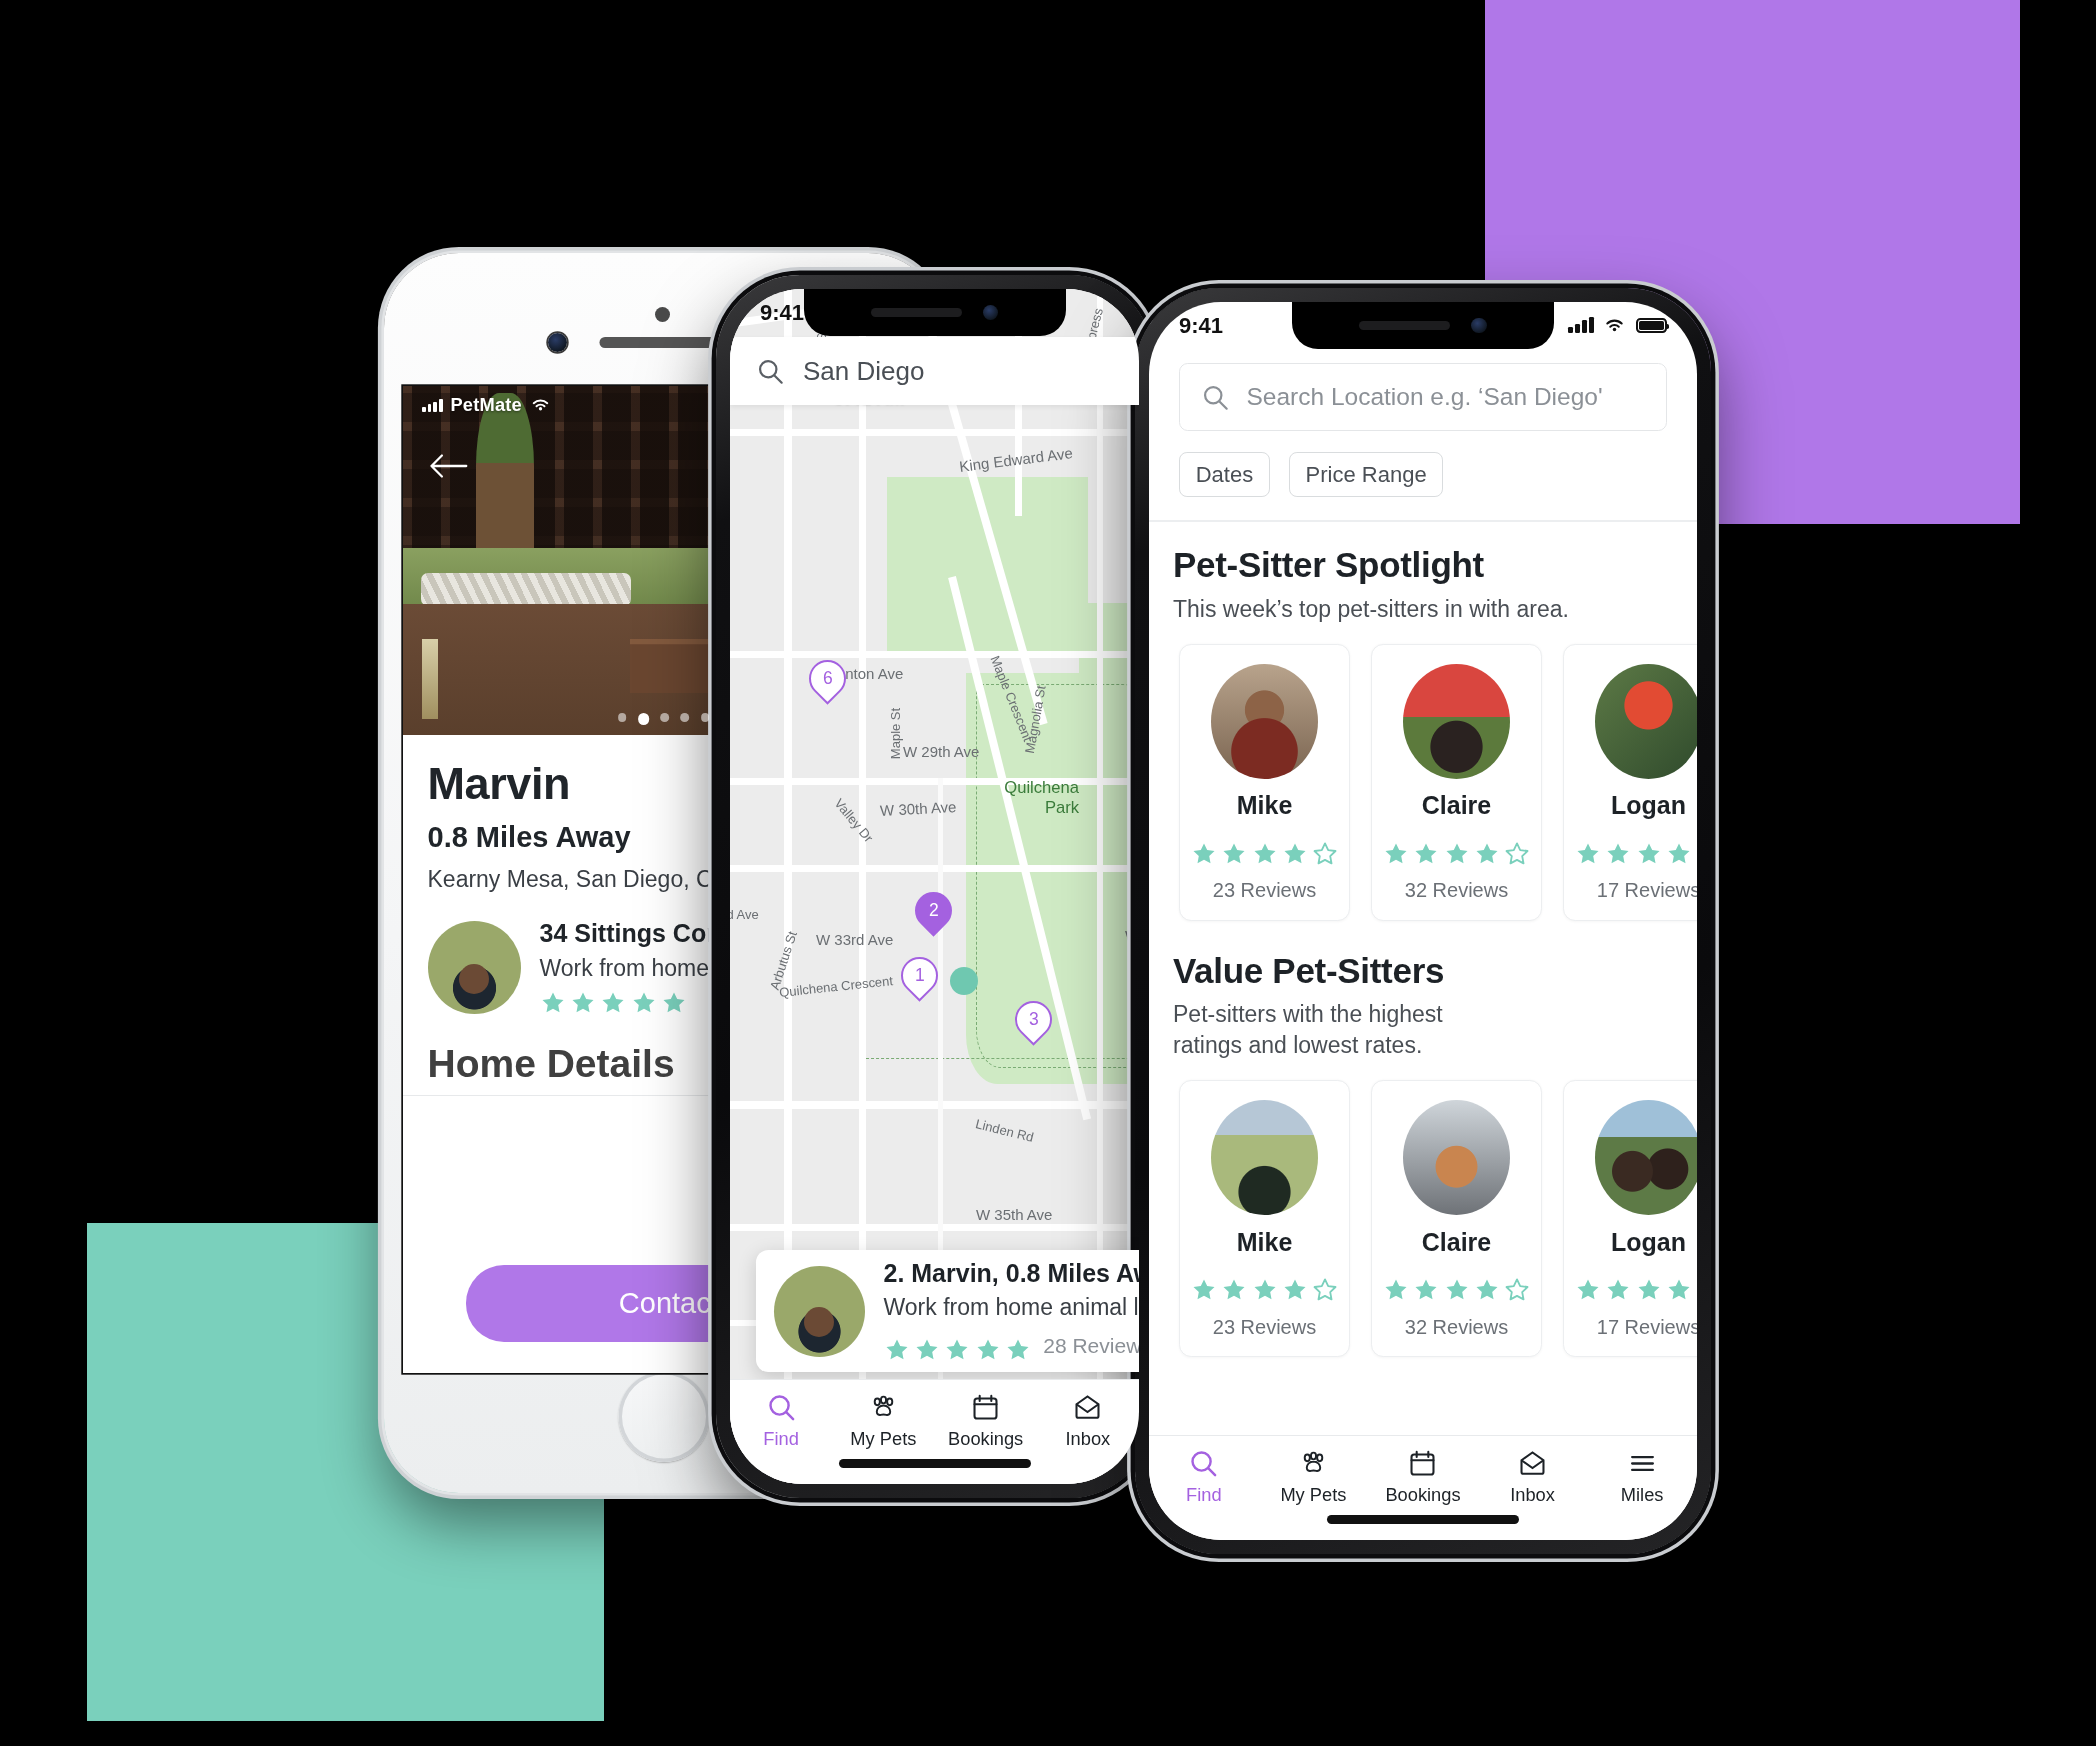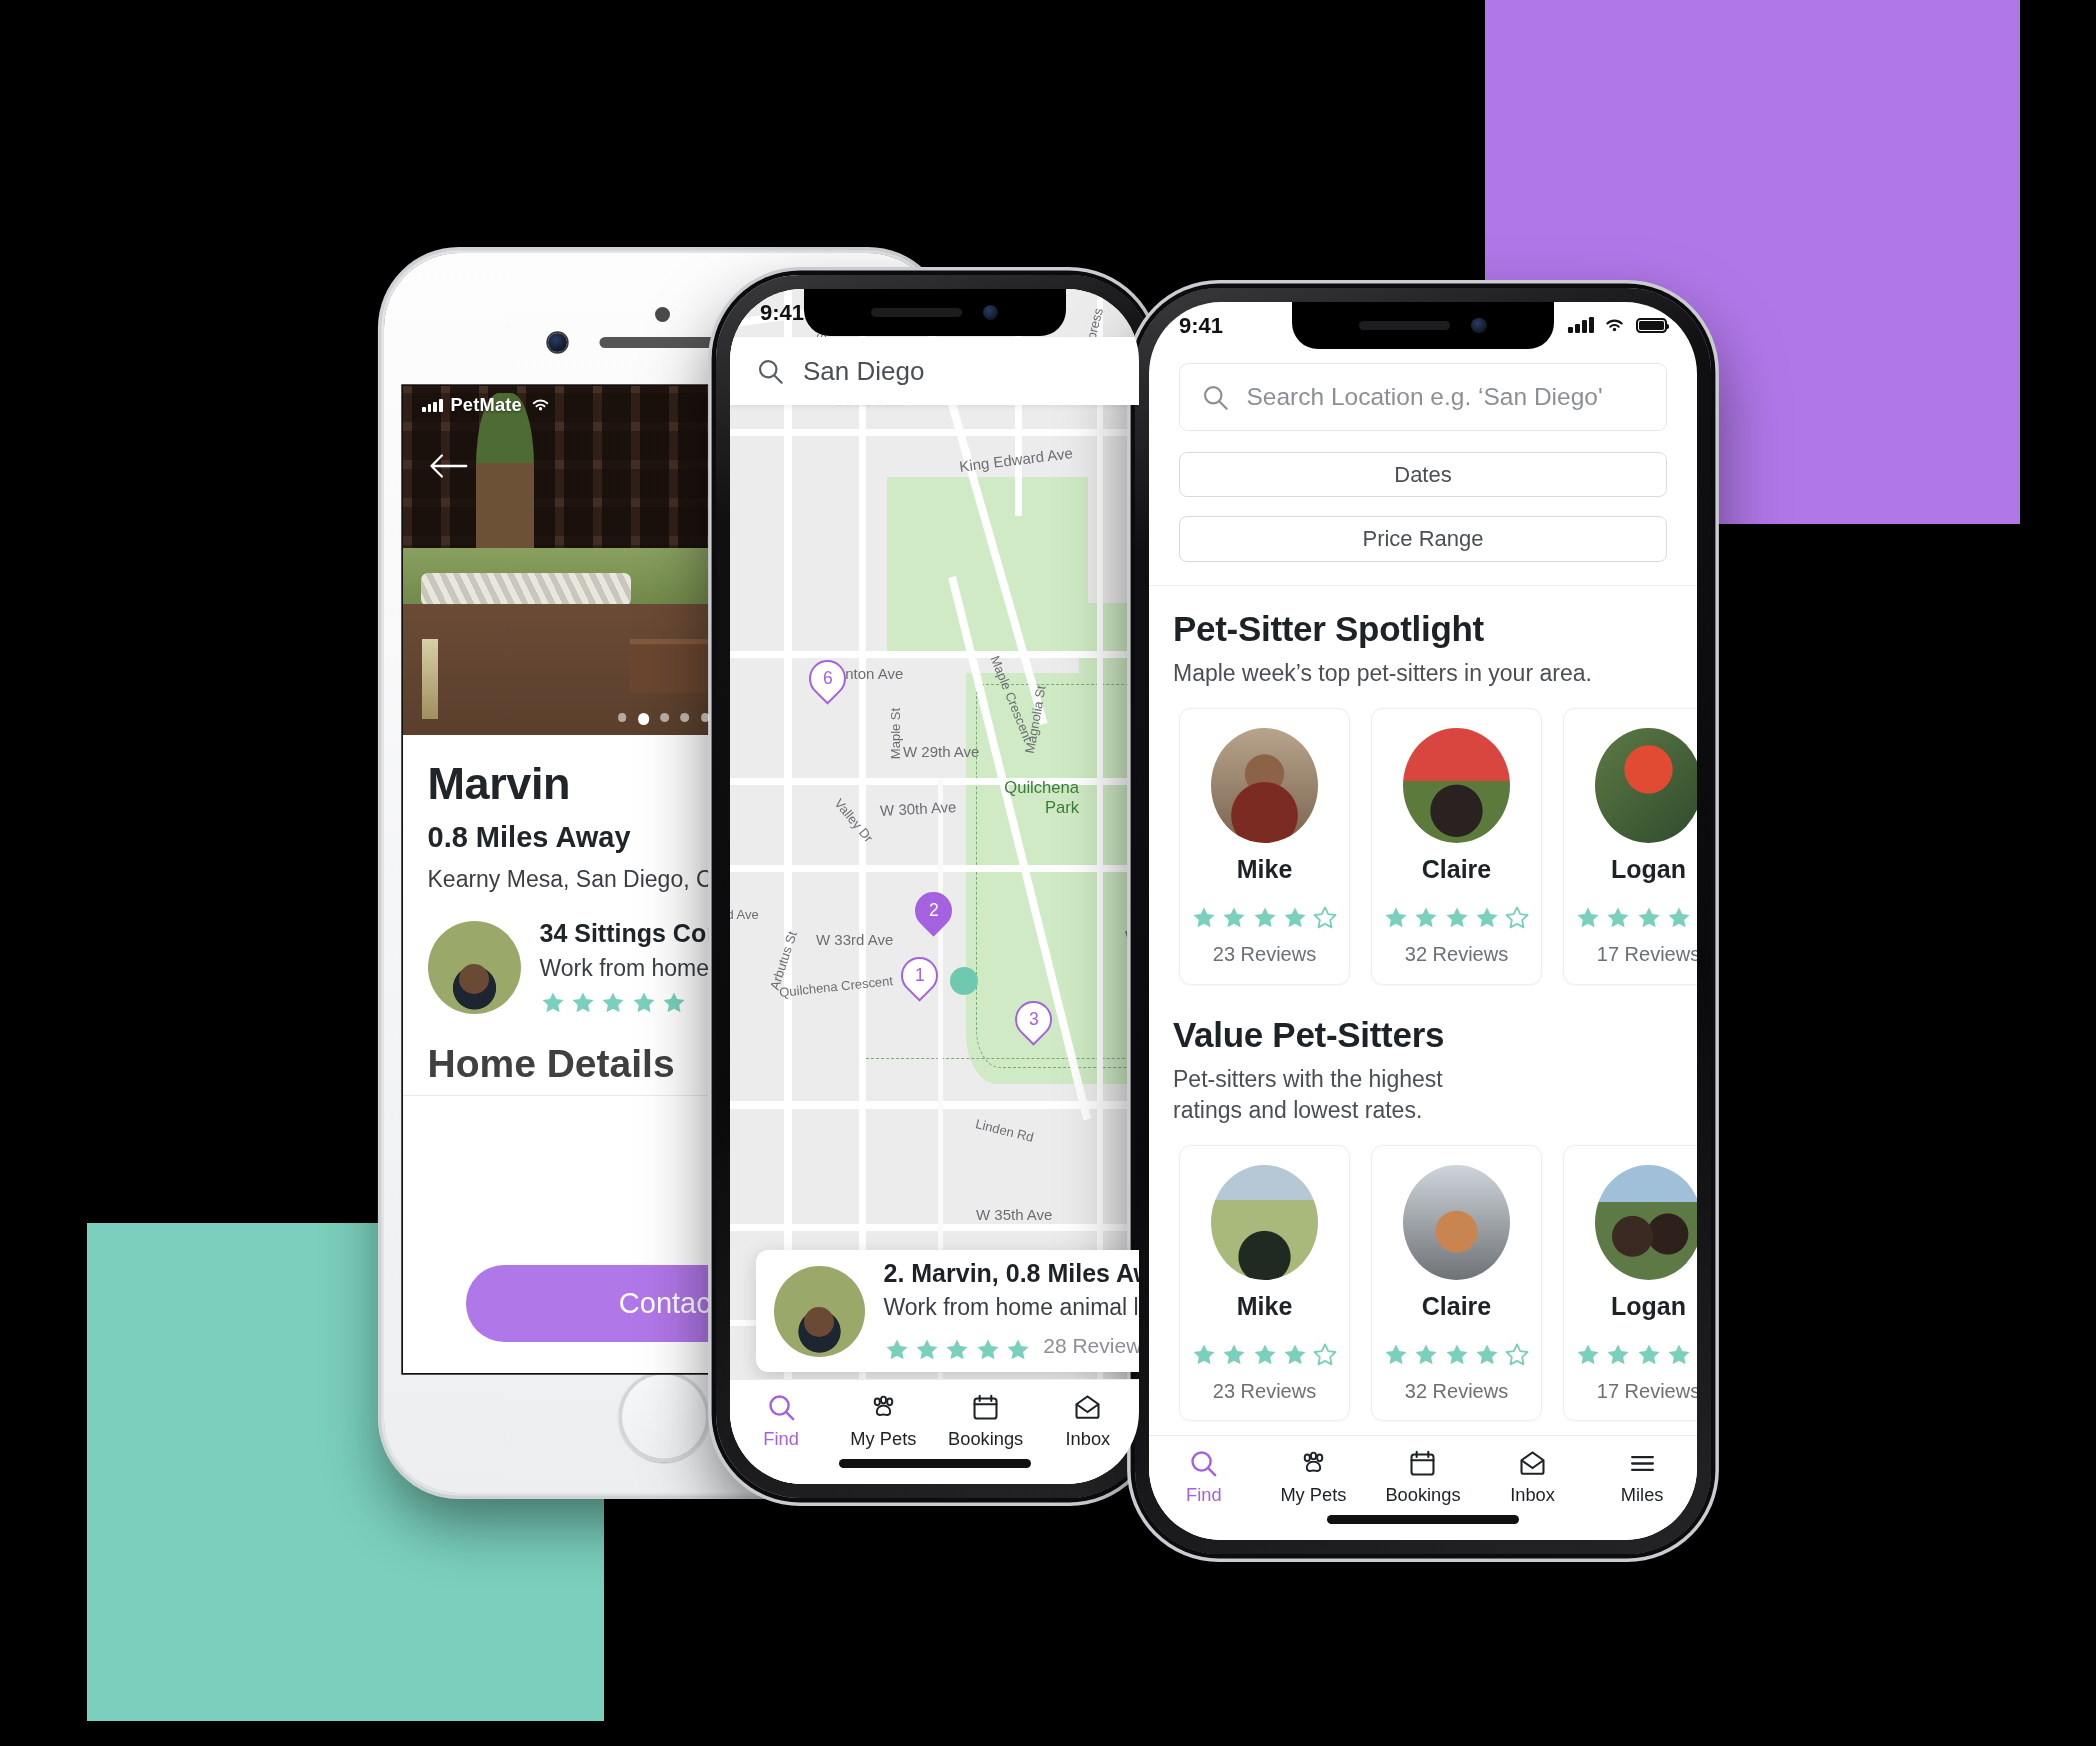--- a/index.html
+++ b/index.html
@@ -247,21 +247,21 @@
   .tab.active .lbl { color:#a461e0; }
 
   
   #phone-right { left: 1135px; top: 288px; width: 576px; height: 1266px; }
   .r-search-wrap { padding: 61px 30px 0 30px; }
   .r-search {
     height: 68px; border: 1.3px solid #e4e6e8; border-radius: 8.7px;
     display:flex; align-items:center; gap: 17.5px; padding: 0 21px;
   }
   .r-search .ph { font-size: 24.5px; color:#8b9096; }
-  .chips { display:flex; gap: 19px; padding: 21px 30px 23px 30px; flex-direction: column; }
+  .chips { display:flex; gap: 19px; padding: 21px 30px 23px 30px; }
   .chip {
     border: 1.3px solid #d9dcde; border-radius: 7.9px; padding: 8.7px 15.7px;
     font-size: 22px; color:#4a4f55; background:#fff;
   }
   .r-divider { height: 1.7px; background:#eceef0; }
   .r-section { padding: 23px 30px 0 24px; }
   .r-h { font-size: 35px; font-weight: 800; color:#1d2227; letter-spacing:-0.3px; }
   .r-sub { font-size: 23px; color:#4a4f55; margin-top: 8.7px; line-height: 1.35; }
   .card-row { display:flex; gap: 21px; padding: 19px 16px 0 30px; }
   .sitter-card {
@@ -577,21 +577,21 @@
       </div>
 
       <div class="chips">
         <button class="chip">Dates</button>
         <button class="chip">Price Range</button>
       </div>
       <div class="r-divider"></div>
 
       <div class="r-section">
         <div class="r-h">Pet-Sitter Spotlight</div>
-        <div class="r-sub">Maple week’s top pet-sitters in your area.</div>
+        <div class="r-sub">This week’s top pet-sitters in with area.</div>
       </div>
       <div class="card-row">
         <div class="sitter-card">
           <div class="pic pic-mike1"></div>
           <div class="nm">Mike</div>
           <div class="stars">
               <svg width="26" height="26" viewBox="0 0 24 24" class="star">
                 <path d="M12 2.2l2.95 6.15 6.75.9-4.9 4.7 1.22 6.7L12 17.4 6 20.65l1.2-6.7-4.9-4.7 6.75-.9z" fill="#7ad0bc" stroke="#7ad0bc" stroke-width="0" stroke-linejoin="round"></path>
               </svg>
               <svg width="26" height="26" viewBox="0 0 24 24" class="star">

